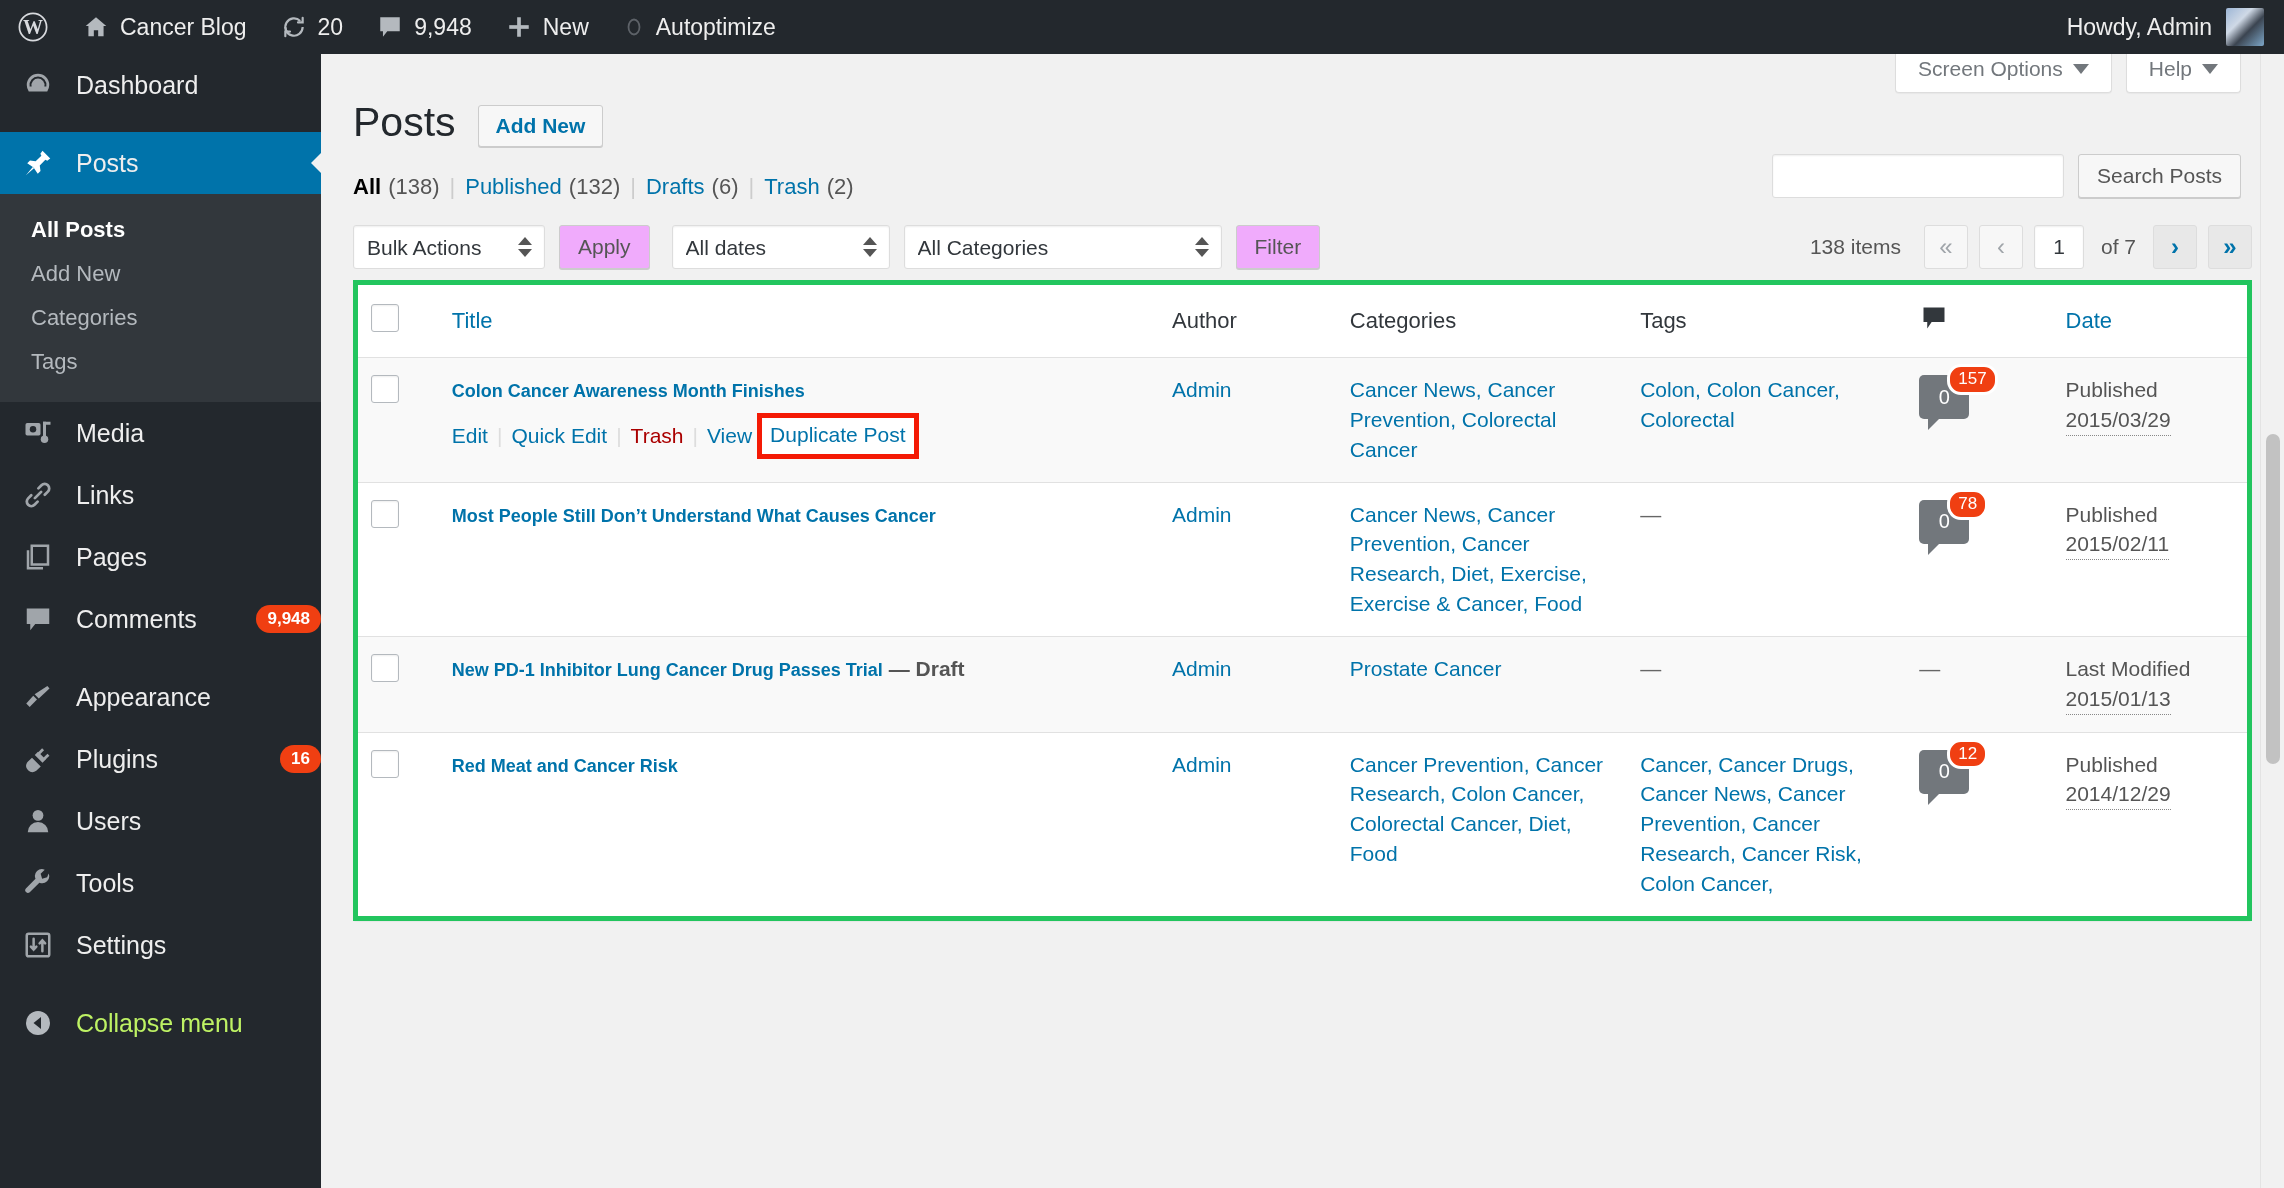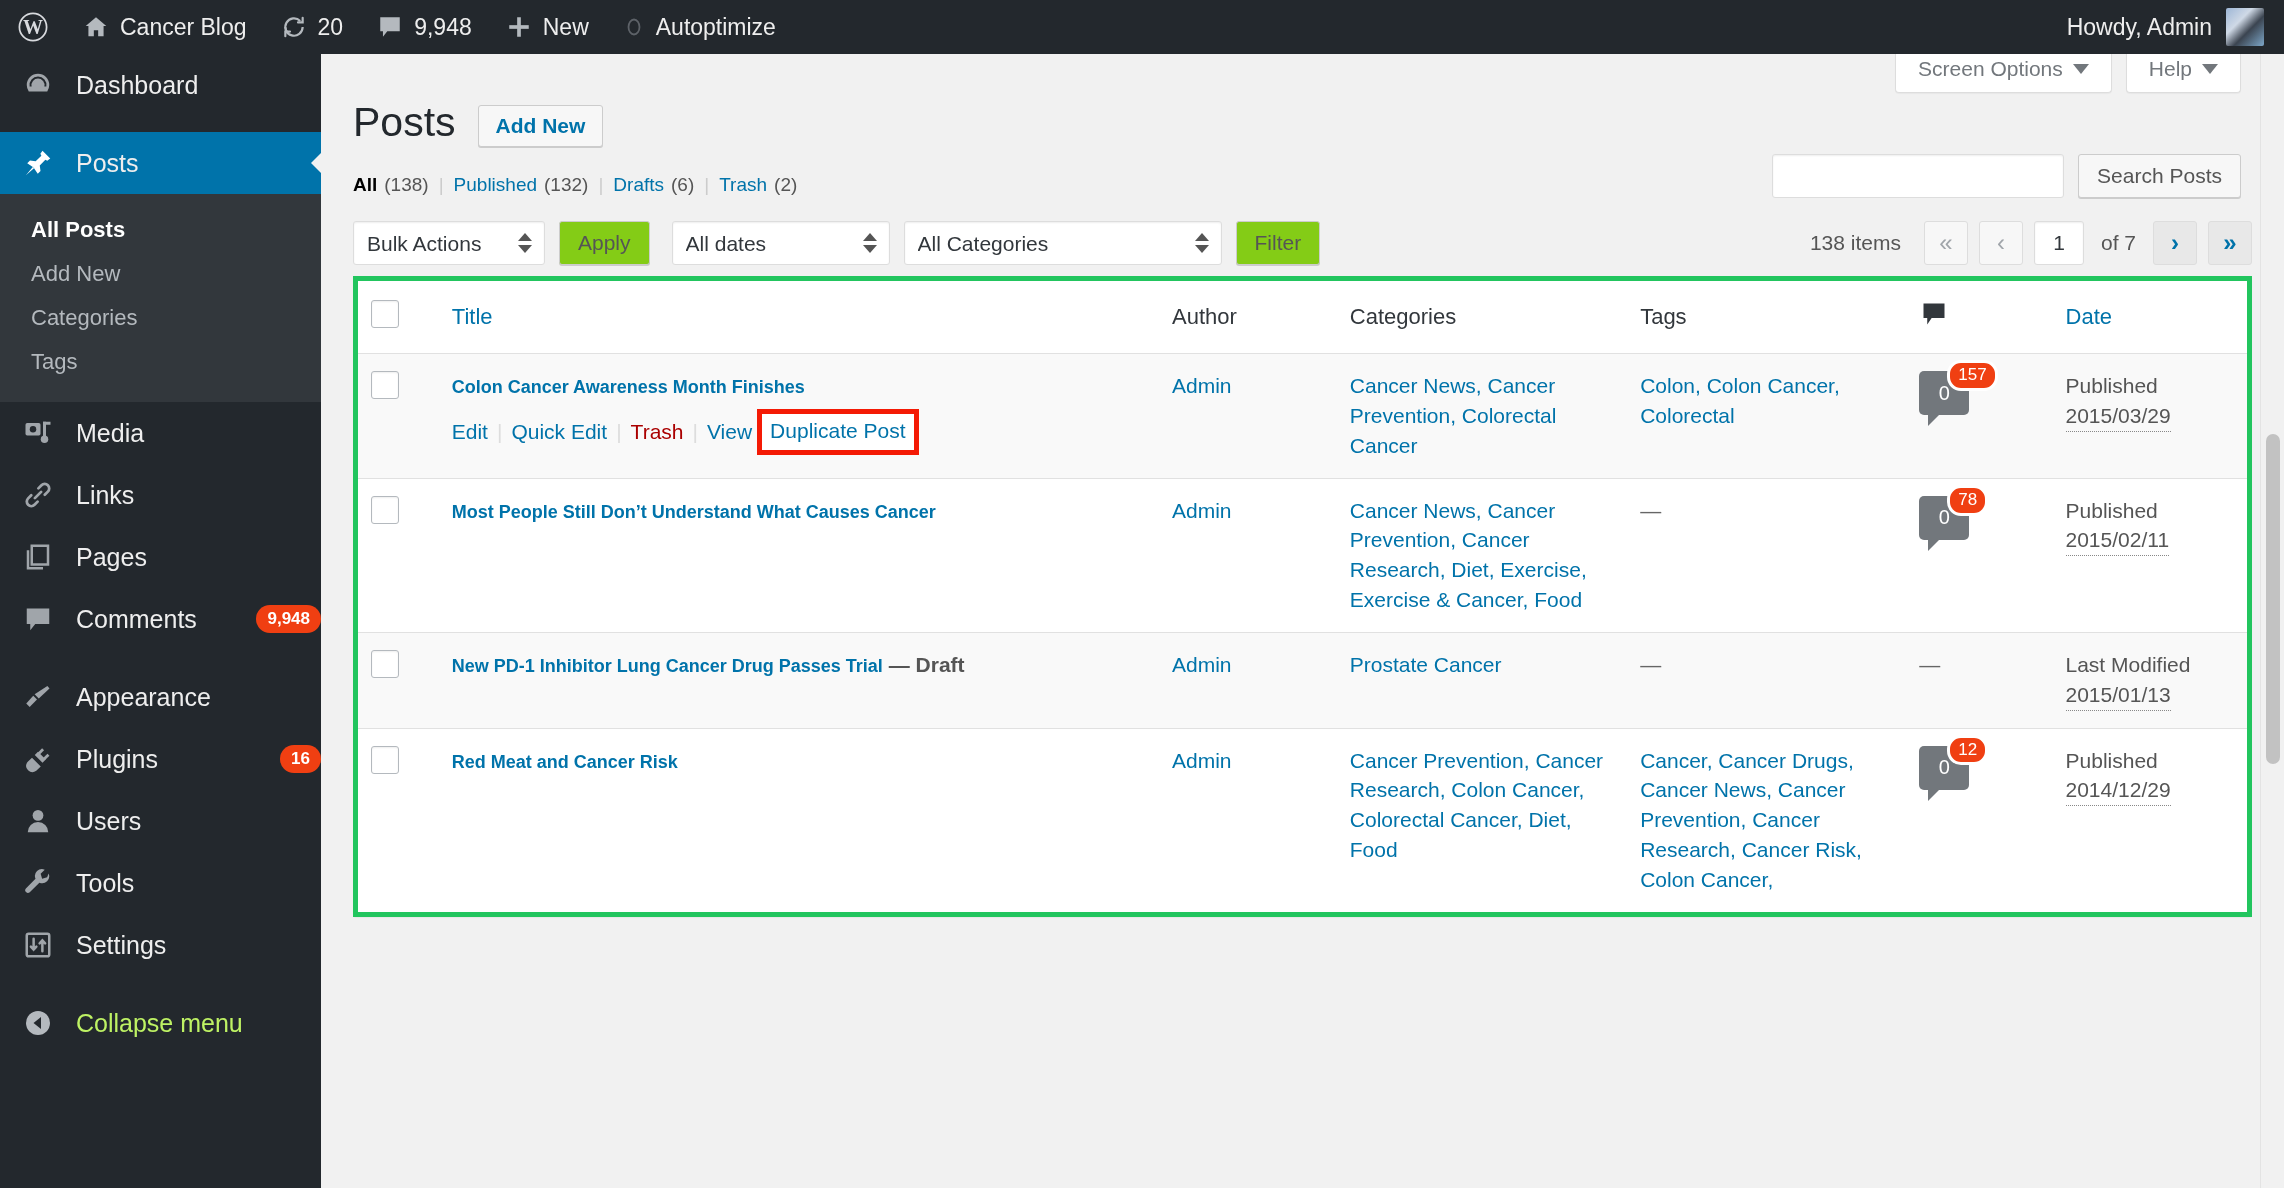--- a/index.html
+++ b/index.html
@@ -159,21 +159,21 @@
     font-size: 21px; font-weight: bold;
     padding: 8px 17px;
     border-radius: 3px;
     box-shadow: 0 1px 0 #ccc;
     margin-top: 6px;
   }
 
   
   .subsubsub {
     margin: 27px 0 0 0;
-    font-size: 19px;
+    font-size: 22px;
     color: #555;
     display: flex; align-items: baseline; flex-wrap: wrap;
   }
   .subsubsub a { color: #0073aa; }
   .subsubsub .cur { color: #000; font-weight: bold; }
   .subsubsub .count { color: #555; }
   .subsubsub .sep { color: #ccc; margin: 0 10px; }
 
   
   .search-box {
@@ -230,21 +230,21 @@
   }
   .updown i {
     width: 0; height: 0; display: block;
     border-left: 7px solid transparent;
     border-right: 7px solid transparent;
   }
   .updown i.up   { border-bottom: 8px solid #555; }
   .updown i.down { border-top: 8px solid #555; }
 
   .wp-button {
-    background: #84cc16;
+    background: #f0abfc;
     border: 1px solid #ccc;
     border-radius: 3px;
     box-shadow: 0 1px 0 #ccc;
     height: 44px;
     padding: 0 18px;
     font-size: 21px;
     color: #555;
     font-family: "Liberation Sans", sans-serif;
   }
 

